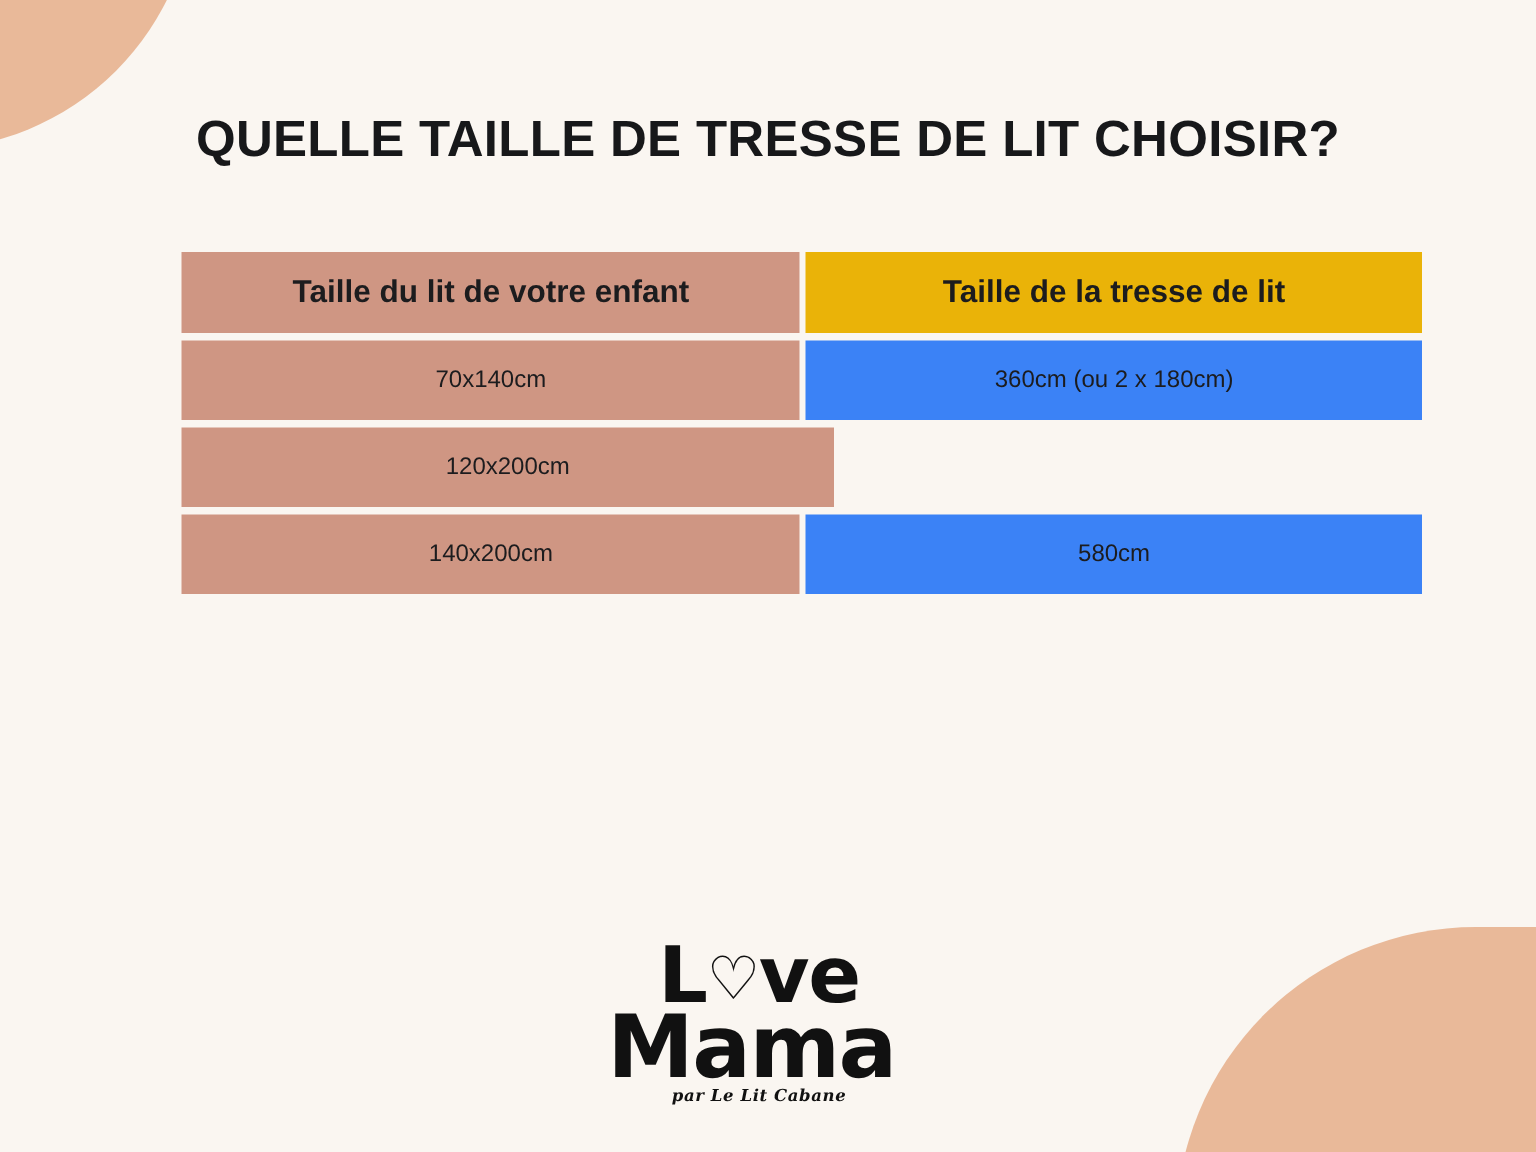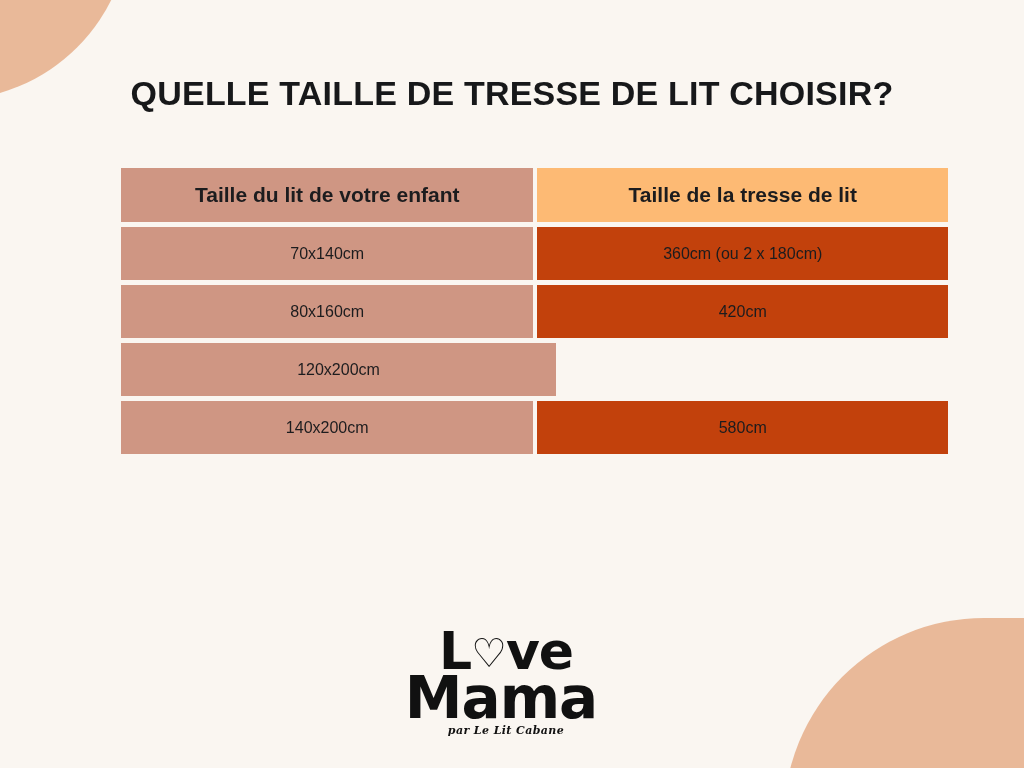--- a/index.html
+++ b/index.html
@@ -71,29 +71,29 @@
     font-size: 16px;
     color: #1c1c1e;
     height: 53px;
   }
   .cell.left {
     width: 435px;
     background: #cf9683;
   }
   .cell.right {
     width: 433px;
-    background: #c2410c;
+    background: #3b82f6;
   }
   .row.header .cell {
     height: 54px;
     font-size: 21px;
     font-weight: bold;
   }
   .row.header .cell.left { background: #cf9683; }
-  .row.header .cell.right { background: #fdba74; }
+  .row.header .cell.right { background: #eab308; }
 
   
   .logo {
     position: absolute;
     left: 0;
     top: 628px;
     width: 1012px;
     text-align: center;
     color: #111;
   }
@@ -147,24 +147,20 @@
     <div class="row header">
       <div class="cell left">Taille du lit de votre enfant</div>
       <div class="cell right">Taille de la tresse de lit</div>
     </div>
 
     <div class="row">
       <div class="cell left">70x140cm</div>
       <div class="cell right">360cm (ou 2 x 180cm)</div>
     </div>
 
-    <div class="row">
-      <div class="cell left">80x160cm</div>
-      <div class="cell right">420cm</div>
-    </div>
 
 
 
     <div class="row">
       <div class="cell left">120x200cm</div>
     </div>
 
     <div class="row">
       <div class="cell left">140x200cm</div>
       <div class="cell right">580cm</div>

